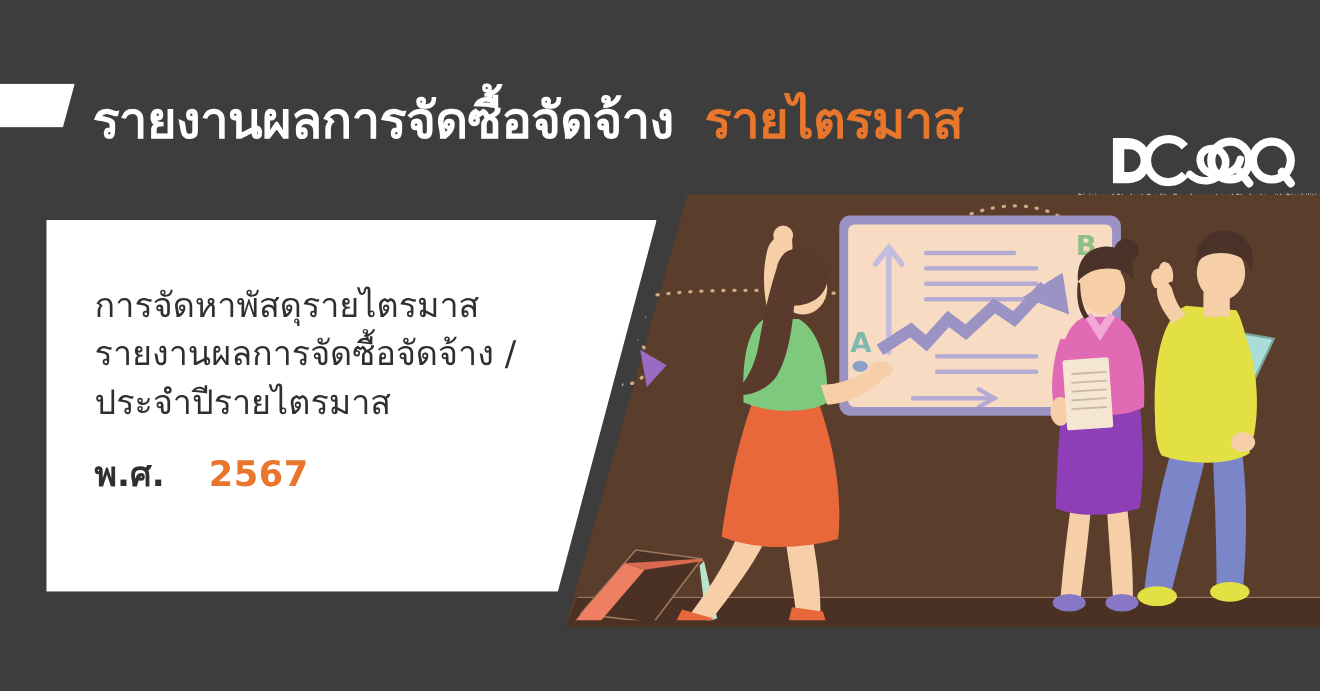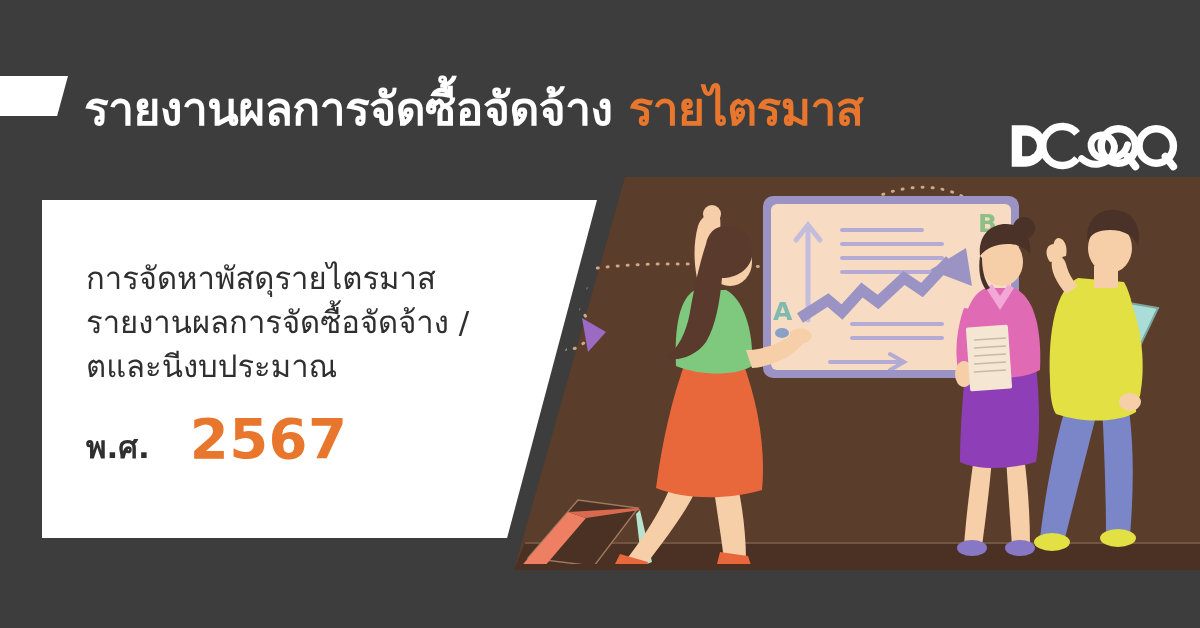--- a/index.html
+++ b/index.html
@@ -33,21 +33,21 @@
     position: absolute;
     left: 84px; top: 0px;
     height: 96px;
     display: flex; align-items: center;
     white-space: nowrap;
     font-size: 46px;
     font-weight: bold;
     letter-spacing: -0.5px;
   }
   .title-white { color: #ffffff; }
-  .title-orange { color: #e8762c; margin-left: 16px; }
+  .title-orange { color: #e8762c; margin-left: 28px; }
 
   
   #logo {
     position: absolute;
     right: 10px; top: 58px;
     width: 196px; height: 92px;
     display: flex; flex-direction: column;
     align-items: center; justify-content: flex-start;
   }
   #logo-mark {
@@ -102,21 +102,21 @@
     white-space: nowrap;
     gap: 28px;
   }
   #card-year-prefix {
     color: #2f2f2f;
     font-size: 31px;
     font-weight: bold;
   }
   #card-year-value {
     color: #e8762c;
-    font-size: 56px;
+    font-size: 32px;
     font-weight: bold;
     margin-left: 12px;
     letter-spacing: 0.5px;
   }
 </style>
 </head>
 <body>
 
 <div id="banner">
 
@@ -300,20 +300,20 @@
           <path d="M598 72 C594 50 610 38 626 40 C644 42 652 58 648 76 C644 66 634 60 620 60 C608 60 600 64 598 72 Z" fill="#4a3228"></path>
         </g>
 
       </g>
     </svg>
   </div>
 
   <div id="info-card">
     <div class="card-line">การจัดหาพัสดุรายไตรมาส</div>
     <div class="card-line">รายงานผลการจัดซื้อจัดจ้าง  /</div>
-    <div class="card-line">ตและนีงบประมาณ</div>
+    <div class="card-line">ประจำปีรายไตรมาส</div>
     <div id="card-year-row">
       <span id="card-year-prefix">พ.ศ.</span>
       <span id="card-year-value">2567</span>
     </div>
   </div>
 
 </div>
 
 </body></html>

